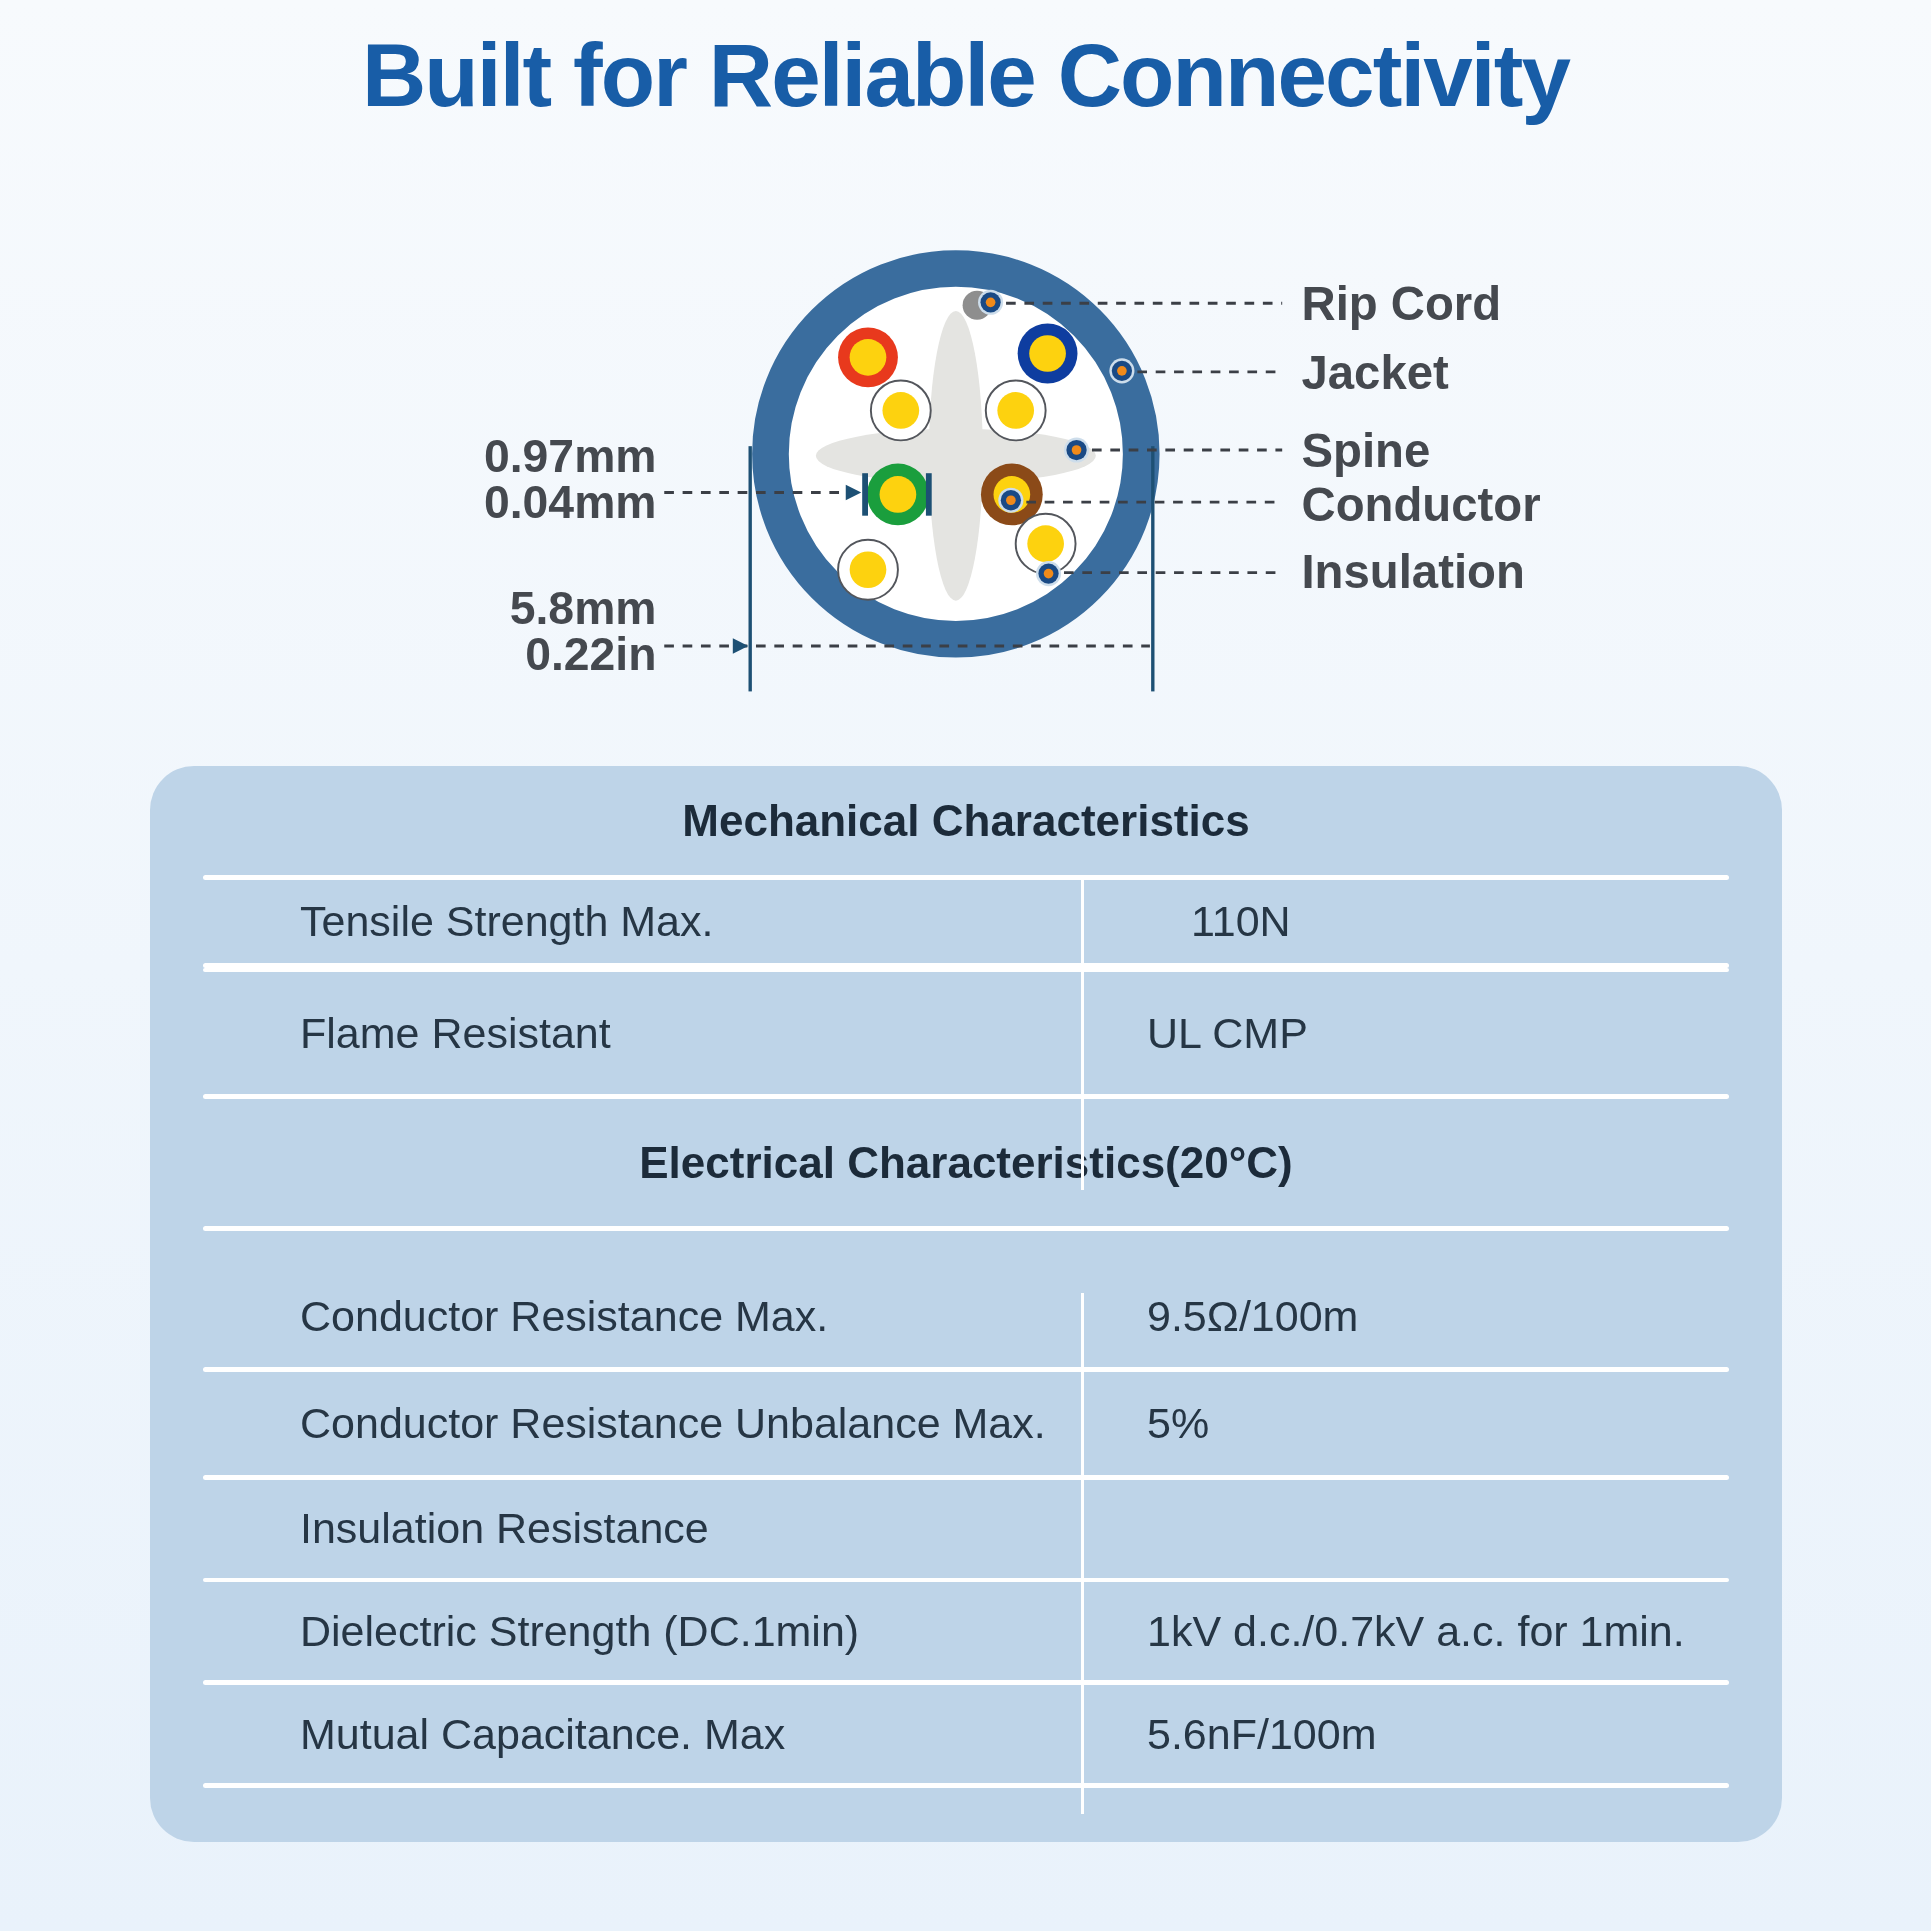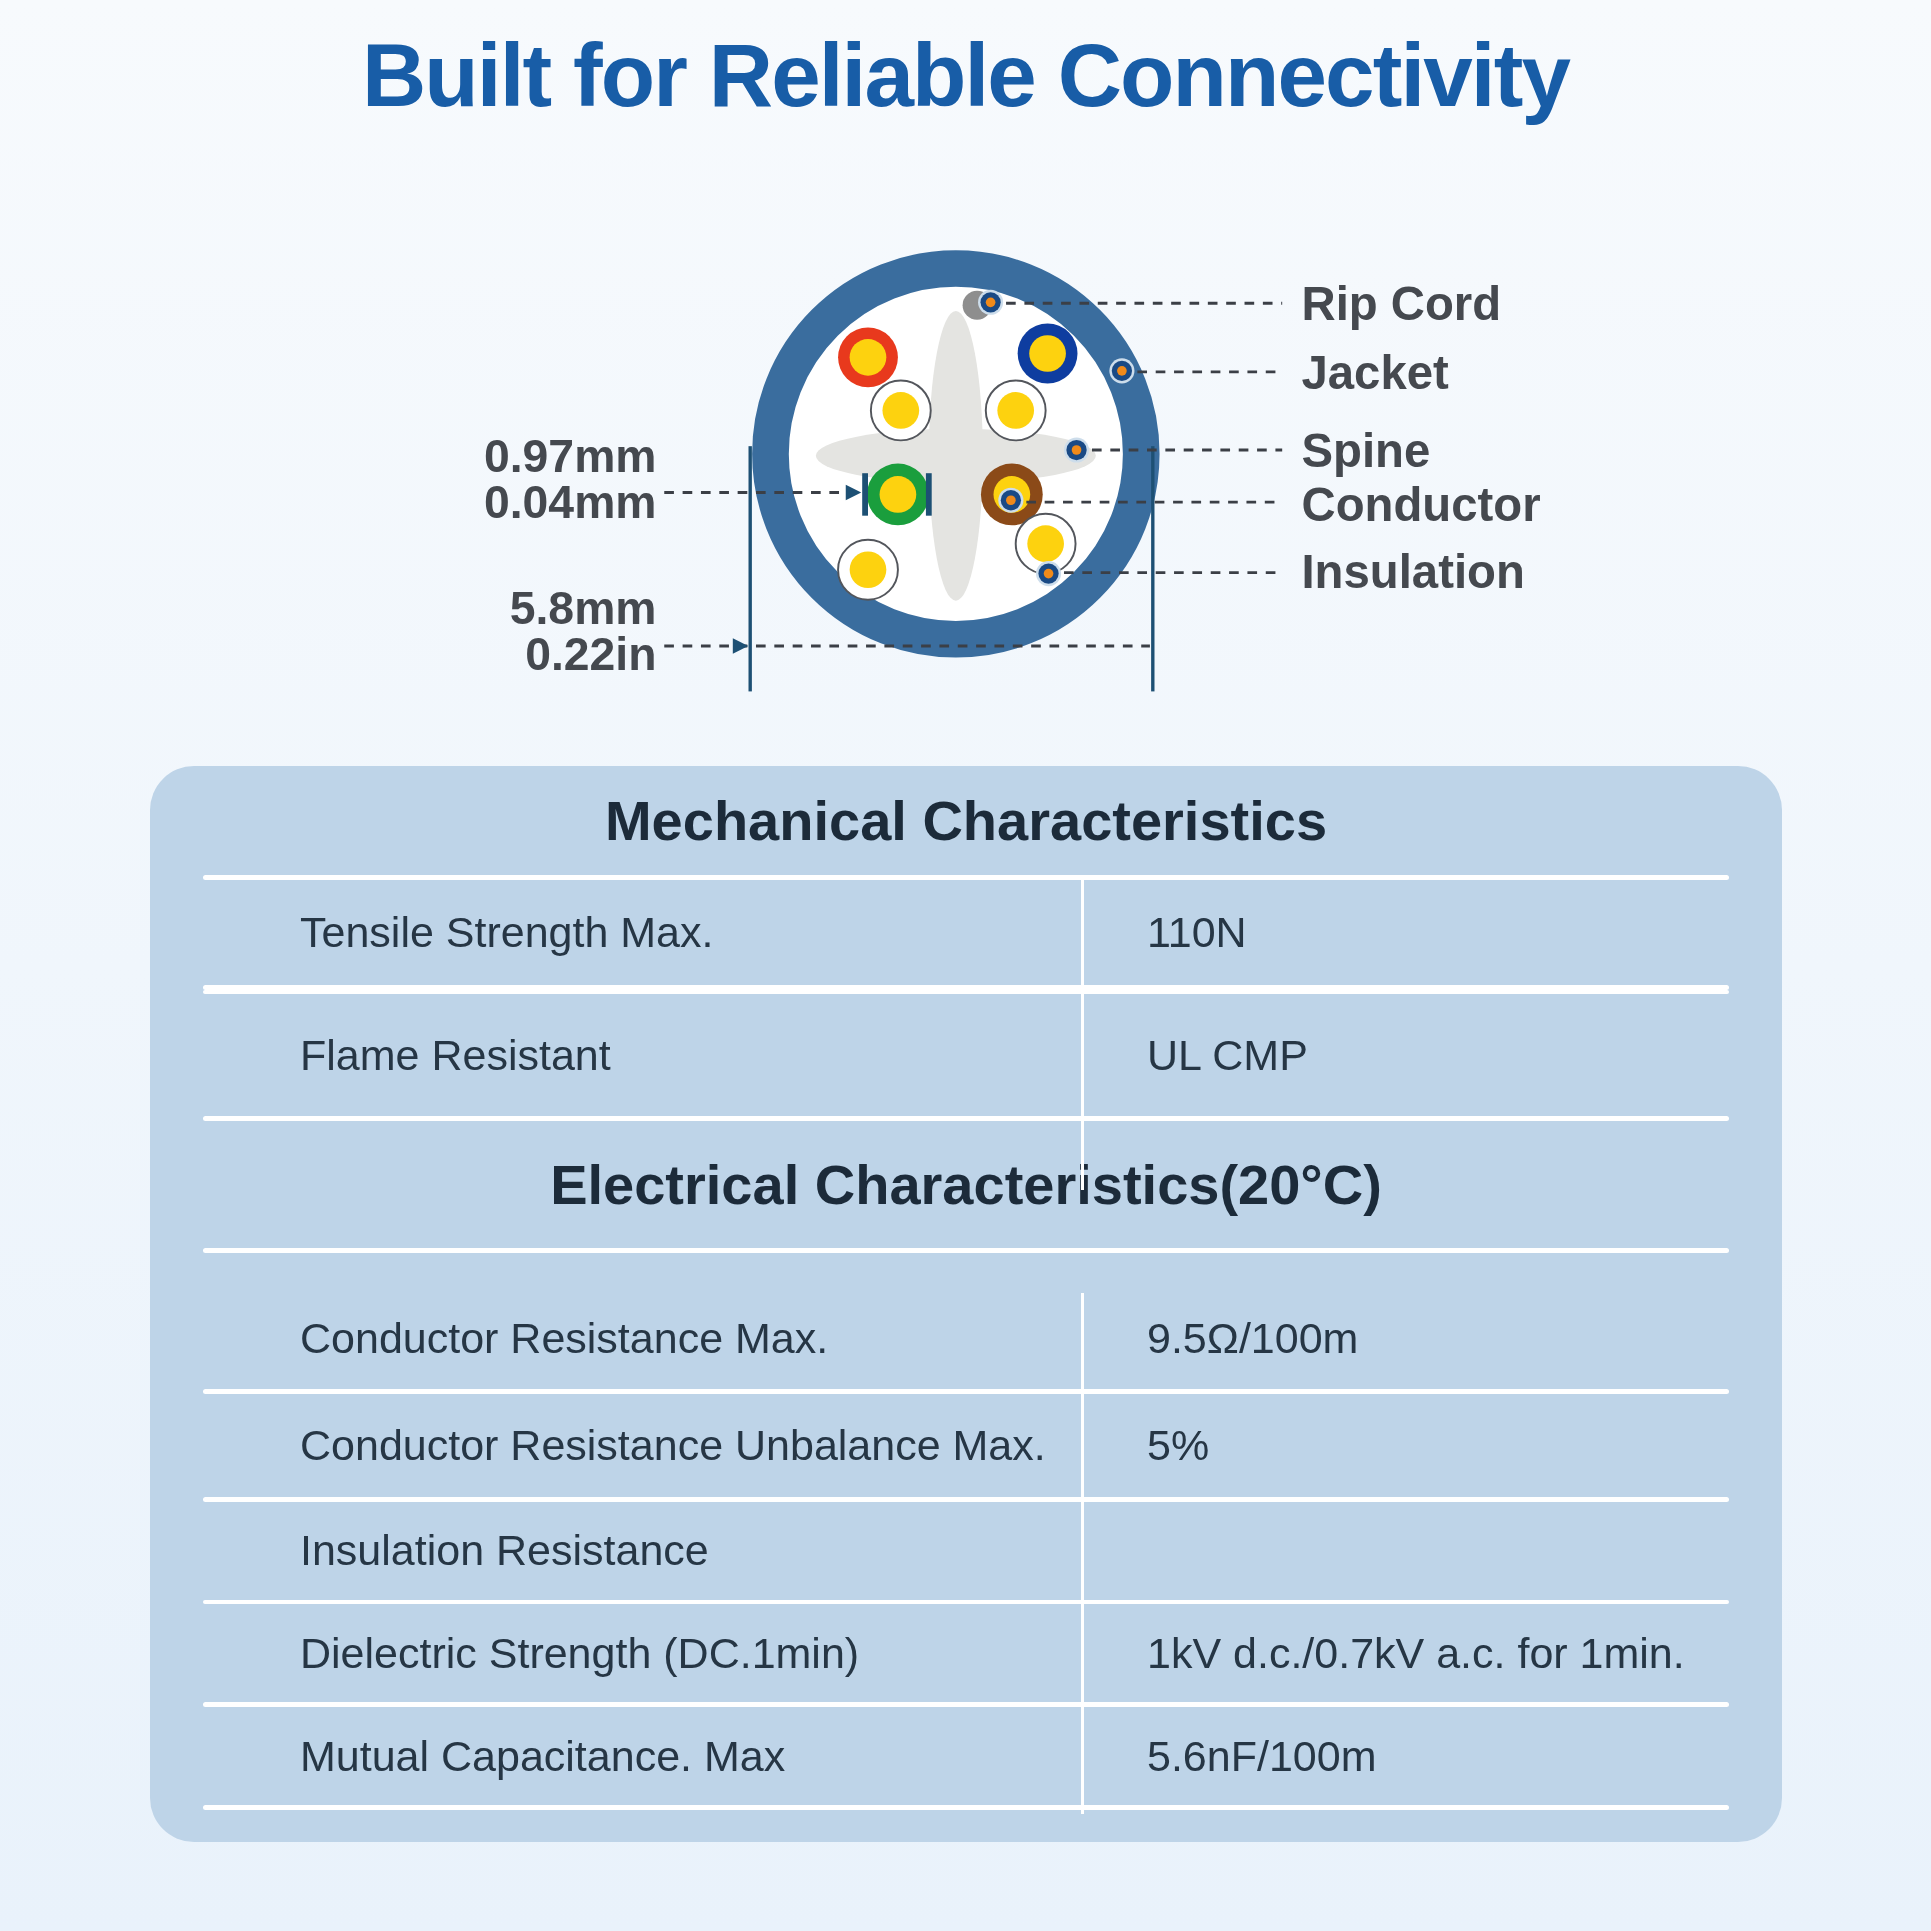--- a/index.html
+++ b/index.html
@@ -19,21 +19,21 @@
   .dash{stroke:#3b3f46;stroke-width:3;stroke-dasharray:10 9;fill:none;}
   .measure{stroke:#1d5074;fill:none;}
   
   .spec-card{
     position:absolute;left:150px;top:766px;width:1632px;height:1076px;
     background:#bed4e8;border-radius:44px;
     display:flex;flex-direction:column;
   }
   .t-header{
     display:flex;align-items:center;justify-content:center;
-    font-size:56px;font-weight:bold;color:#1c2b3a;flex:0 0 auto;
+    font-size:44px;font-weight:bold;color:#1c2b3a;flex:0 0 auto;
   }
   .t-row{display:flex;align-items:center;flex:0 0 auto;
     font-size:43px;color:#263645;}
   .cell-label{width:933px;padding-left:150px;box-sizing:border-box;}
   .cell-value{flex:1;padding-left:64px;box-sizing:border-box;}
   .hr{height:4.8px;background:#ffffff;margin:0 53px;border-radius:2.9px;flex:0 0 auto;}
   .vr{position:absolute;left:931px;width:2.9px;background:#ffffff;}
   .vr-mech{top:114px;height:310px;}
   .vr-elec{top:527px;height:521px;}
 </style>
@@ -140,21 +140,21 @@
 </svg>
 
 <div class="spec-card" style="background-color: rgb(190, 212, 232);">
 
   <div class="vr vr-mech"></div>
   <div class="vr vr-elec"></div>
 
   <div class="t-header" style="height:109px;">Mechanical Characteristics</div>
   <div class="hr"></div>
 
-  <div class="t-row" style="height:105px;">
+  <div class="t-row" style="height:83px;gap:44px;">
     <div class="cell-label">Tensile Strength Max.</div>
     <div class="cell-value">110N</div>
   </div>
   <div class="hr"></div>
 
   <div class="hr"></div>
 
   <div class="t-row" style="height:122px;">
     <div class="cell-label">Flame Resistant</div>
     <div class="cell-value">UL CMP</div>

